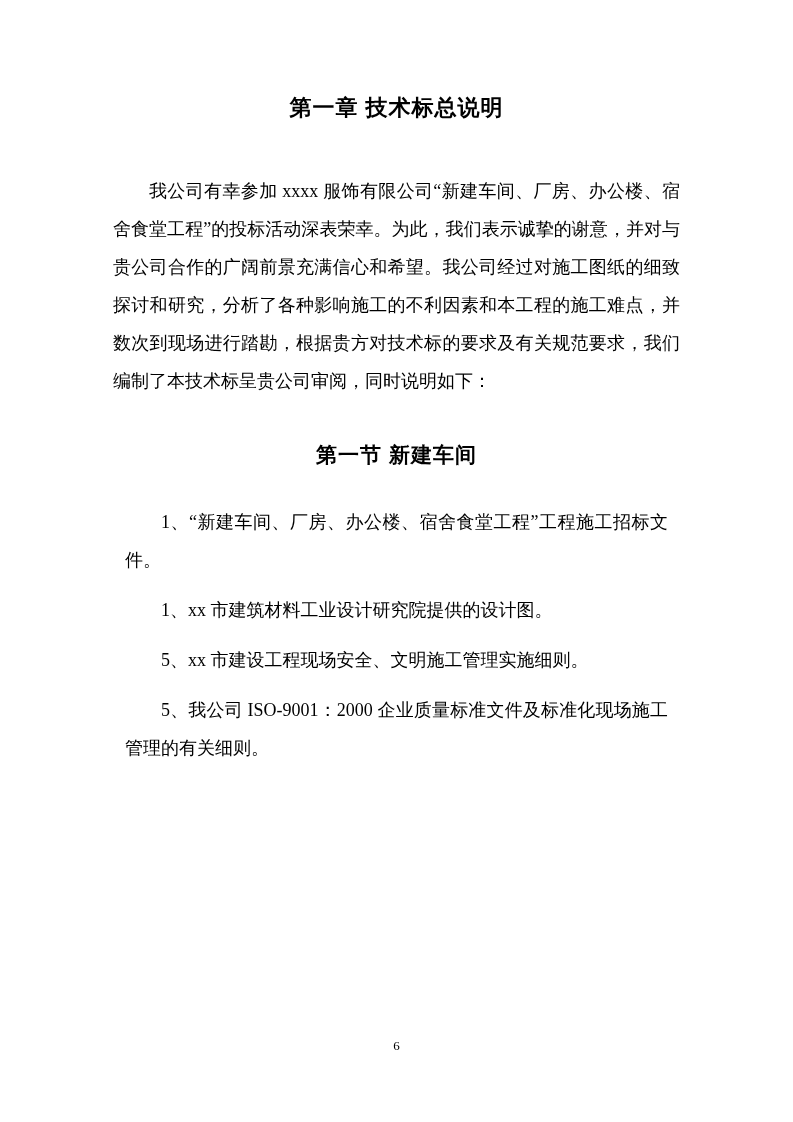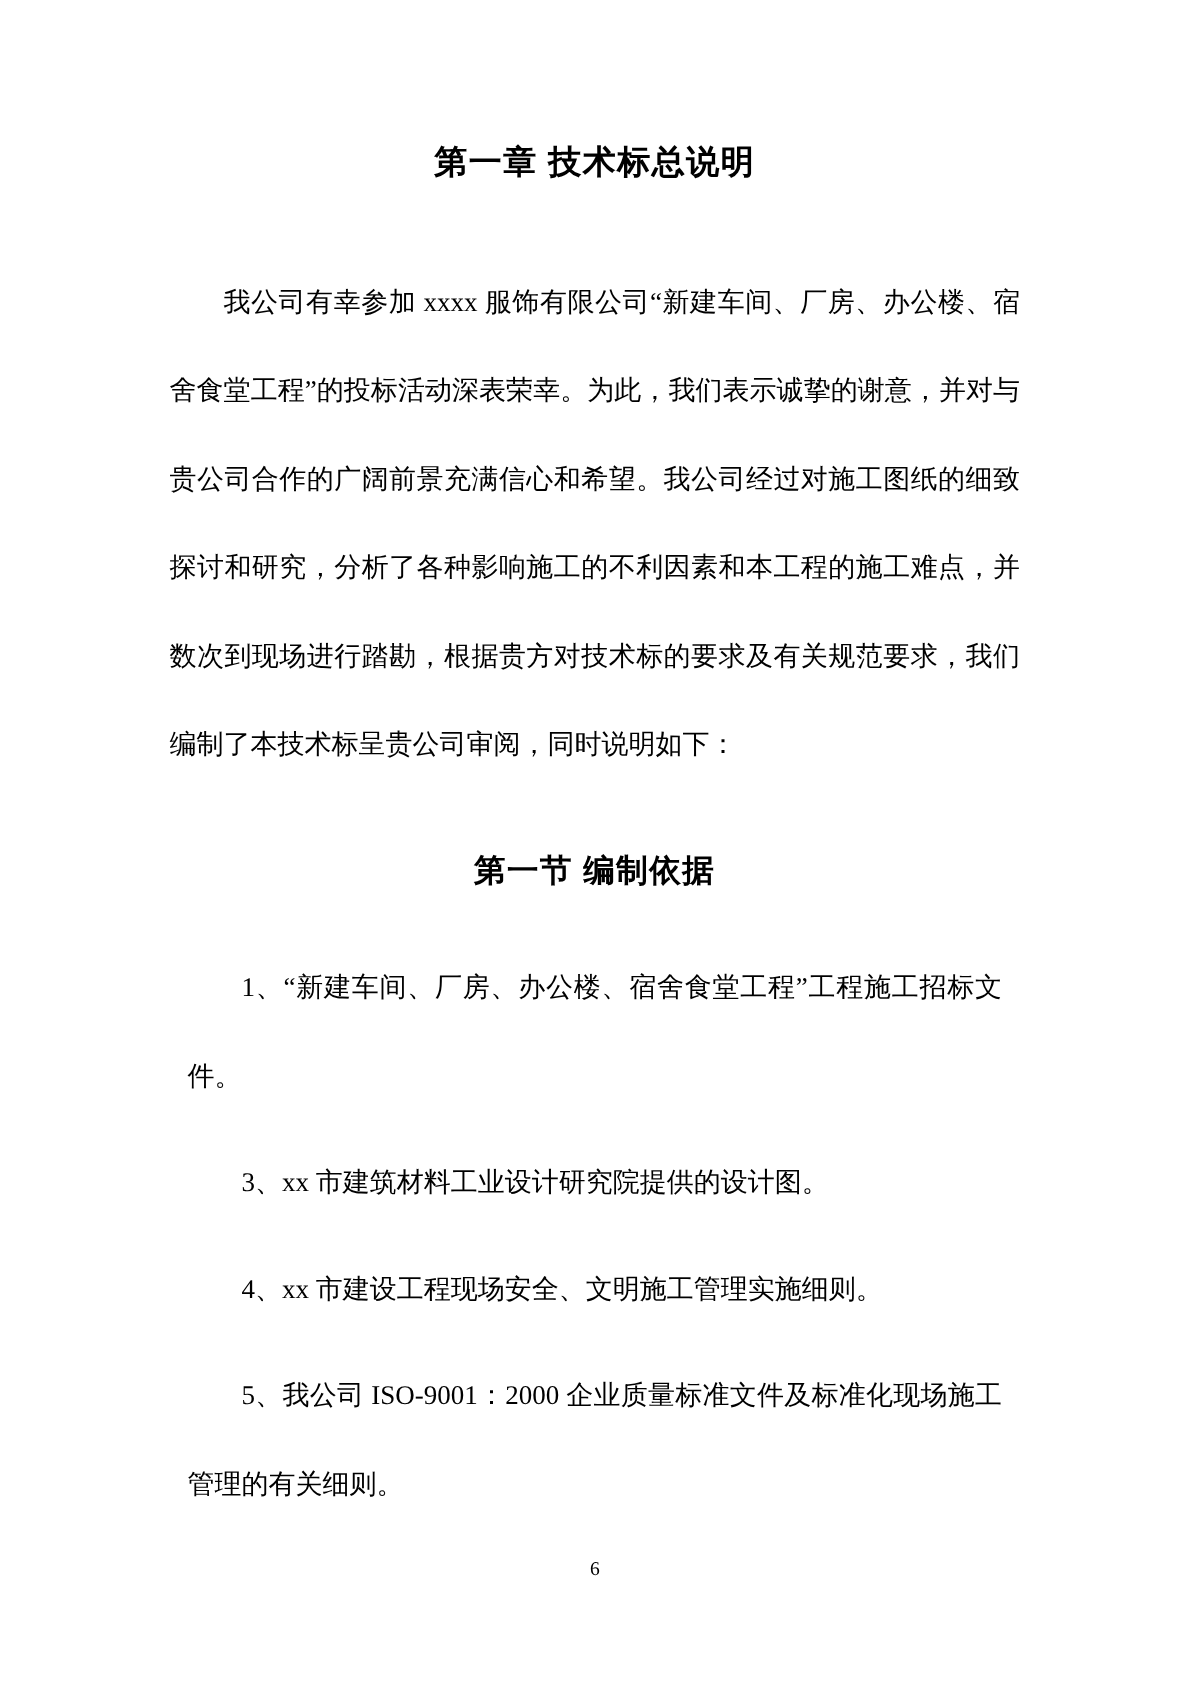--- a/index.html
+++ b/index.html
@@ -27,21 +27,21 @@
     text-align: center;
     font-size: 22px;
     line-height: 32px;
     font-weight: bold;
     font-family: "Liberation Sans", "DejaVu Sans", sans-serif;
     letter-spacing: 1px;
   }
   .body-text {
     margin: 0;
     font-size: 18px;
-    line-height: 59px;
+    line-height: 38px;
     text-align: justify;
     text-indent: 2em;
     word-break: break-all;
   }
   .section-title {
     margin: 40px 0 33px 0;
     text-align: center;
     font-size: 21px;
     line-height: 30px;
     font-weight: bold;
@@ -65,25 +65,25 @@
 </head>
 <body>
 
 <div class="page">
   <div class="content">
 
     <h1 class="chapter-title">第一章 技术标总说明</h1>
 
     <p class="body-text">我公司有幸参加 xxxx 服饰有限公司“新建车间、厂房、办公楼、宿舍食堂工程”的投标活动深表荣幸。为此，我们表示诚挚的谢意，并对与贵公司合作的广阔前景充满信心和希望。我公司经过对施工图纸的细致探讨和研究，分析了各种影响施工的不利因素和本工程的施工难点，并数次到现场进行踏勘，根据贵方对技术标的要求及有关规范要求，我们编制了本技术标呈贵公司审阅，同时说明如下：</p>
 
-    <h2 class="section-title">第一节 编制依据</h2>
+    <h2 class="section-title">第一节 新建车间</h2>
 
     <div class="list-block">
       <p class="body-text">1、“新建车间、厂房、办公楼、宿舍食堂工程”工程施工招标文件。</p>
-      <p class="body-text">3、xx 市建筑材料工业设计研究院提供的设计图。</p>
-      <p class="body-text">4、xx 市建设工程现场安全、文明施工管理实施细则。</p>
+      <p class="body-text">1、xx 市建筑材料工业设计研究院提供的设计图。</p>
+      <p class="body-text">5、xx 市建设工程现场安全、文明施工管理实施细则。</p>
       <p class="body-text">5、我公司 ISO-9001：2000 企业质量标准文件及标准化现场施工管理的有关细则。</p>
     </div>
 
   </div>
 
   <div class="page-number">6</div>
 </div>
 
 </body></html>

